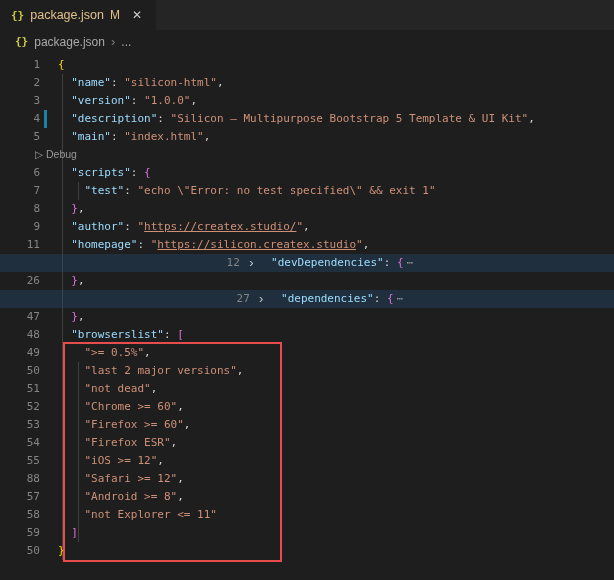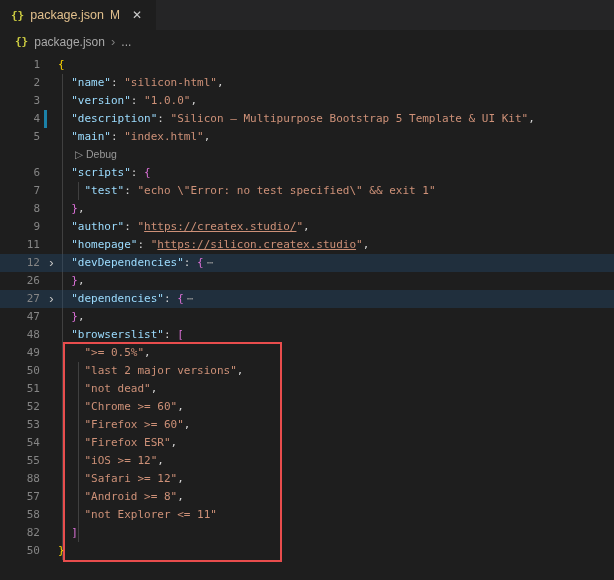--- a/index.html
+++ b/index.html
@@ -33,21 +33,21 @@
     height:23px; display:flex; align-items:center; gap:6px;
     padding-left:15px;
     color: var(--breadcrumb_fg, #a9a9a9); font-size:12px;
     background: var(--editor_bg, #1e1e1e);
   }
   .bc-sep { font-size:13px; color:#7f7f7f; }
   
   .editor { position:relative; height:527px; }
   #rows { padding-top:3px; position:relative; z-index:1; }
   .row { display:flex; height:18px; line-height:18px; position:relative; }
-  .row.hl { background: var(--fold_bg, rgba(38,79,120,0.35)); }
+  .row.hl { background: var(--fold_bg, rgba(38,79,120,0.35)); justify-content: center; }
   .gutter {
     flex:none; width:45px; text-align:right; padding-right:5px;
     color: var(--line_number, #858585);
     font-family:"DejaVu Sans Mono", monospace; font-size:11px;
   }
   .marker { flex:none; width:13px; position:relative; }
   .marker.chev {
     color:#c5c5c5; font-size:13px; line-height:17px; text-align:center; cursor:pointer;
   }
   .marker.mod::after {
@@ -60,21 +60,21 @@
     font-size:11px; color: var(--punct, #d4d4d4);
   }
   .k  { color: var(--key, #9cdcfe); }
   .s  { color: var(--string, #ce9178); }
   .l  { color: var(--string, #ce9178); text-decoration:underline; }
   .p  { color: var(--punct, #d4d4d4); }
   .b1 { color: var(--bracket1, #ffd700); }
   .b2 { color: var(--bracket2, #da70d6); }
   .fe { color:#9d9d9d; margin-left:3px; letter-spacing:1px; }
   .codelens {
-    height:18px; line-height:16px; padding-left:75px;
+    height:18px; line-height:16px; padding-left:35px;
     color: var(--codelens_fg, #999999); font-size:10.5px;
     font-family:"Liberation Sans", sans-serif; cursor:pointer;
   }
   .guide { position:absolute; width:1px; background: var(--guide, #404040); z-index:0; }
   .g1  { left:62px; top:21px;  height:486px; }
   .g2a { left:78px; top:129px; height:18px;  }
   .g2b { left:78px; top:309px; height:180px; }
   .redbox {
     position:absolute; left:63px; top:289px; width:219px; height:220px;
     border:2px solid var(--box, #e84d4d);
@@ -225,21 +225,21 @@
         <span class="gutter">57</span>
         <span class="marker"></span>
         <span class="code">    <span class="s">"Android &gt;= 8"</span><span class="p">,</span></span>
       </div>
       <div class="row">
         <span class="gutter">58</span>
         <span class="marker"></span>
         <span class="code">    <span class="s">"not Explorer &lt;= 11"</span></span>
       </div>
       <div class="row">
-        <span class="gutter">82</span>
+        <span class="gutter">59</span>
         <span class="marker"></span>
         <span class="code">  <span class="b2">]</span></span>
       </div>
       <div class="row">
         <span class="gutter">50</span>
         <span class="marker"></span>
         <span class="code"><span class="b1">}</span></span>
       </div>
     </div>
   <div class="redbox"></div>

